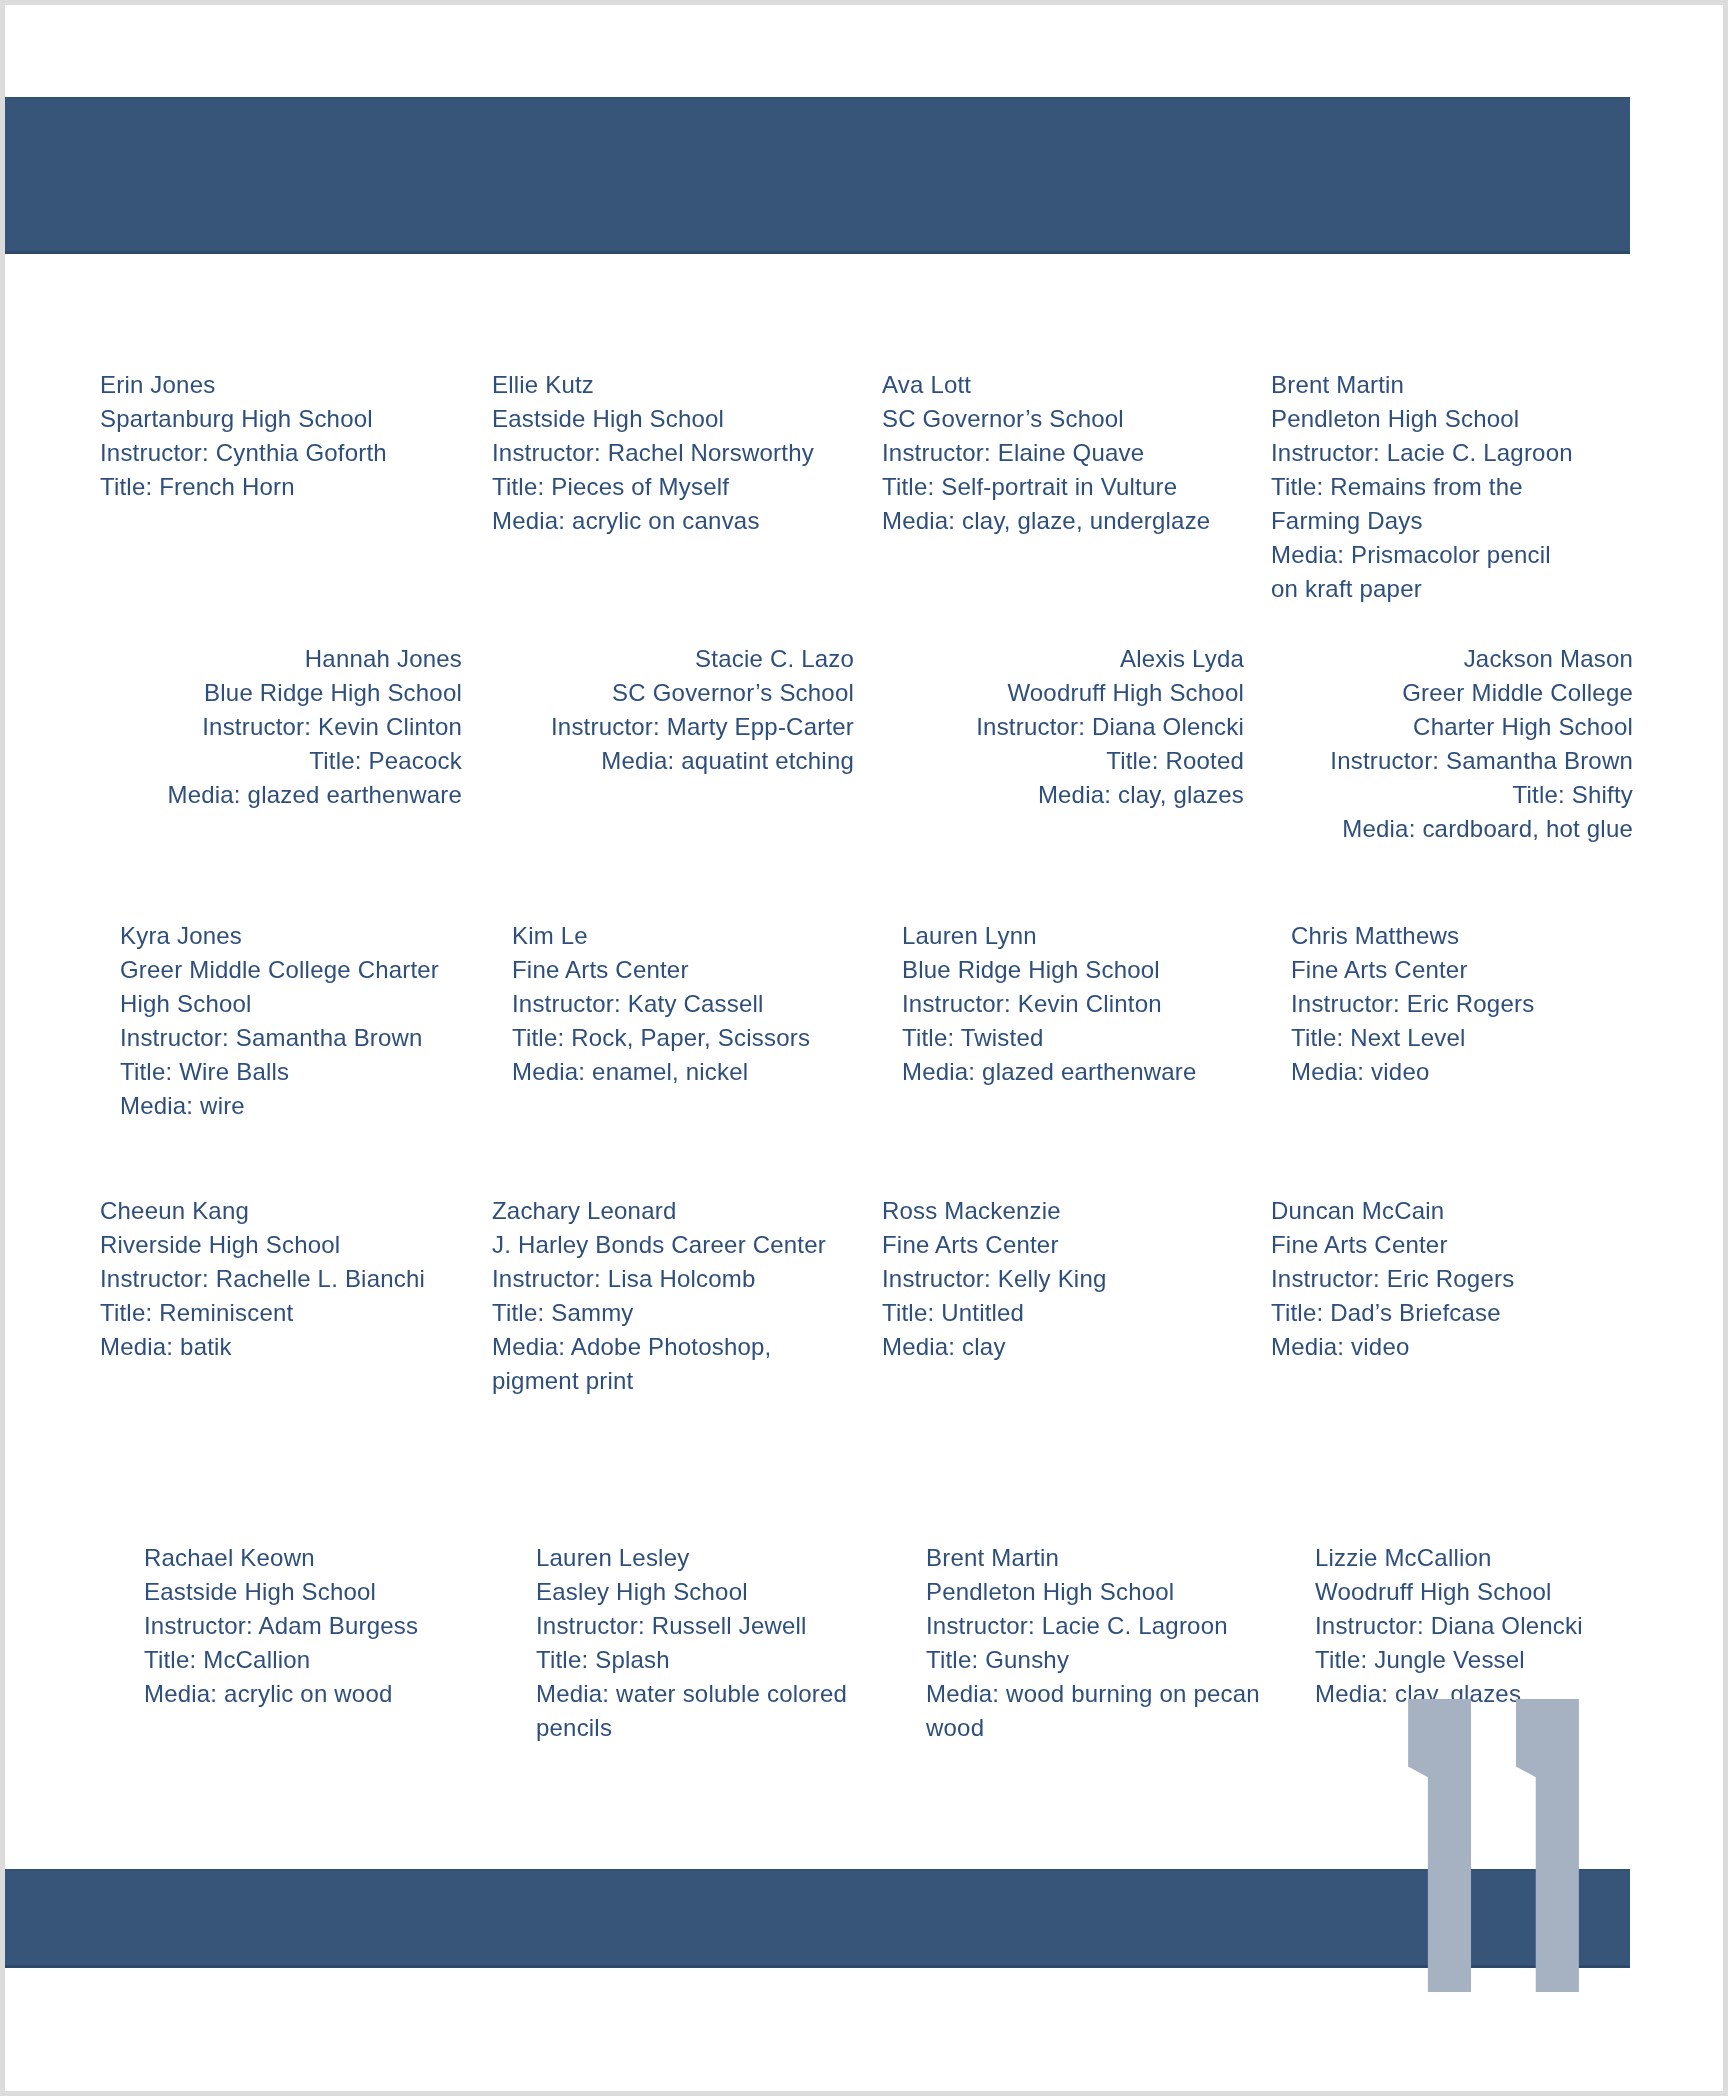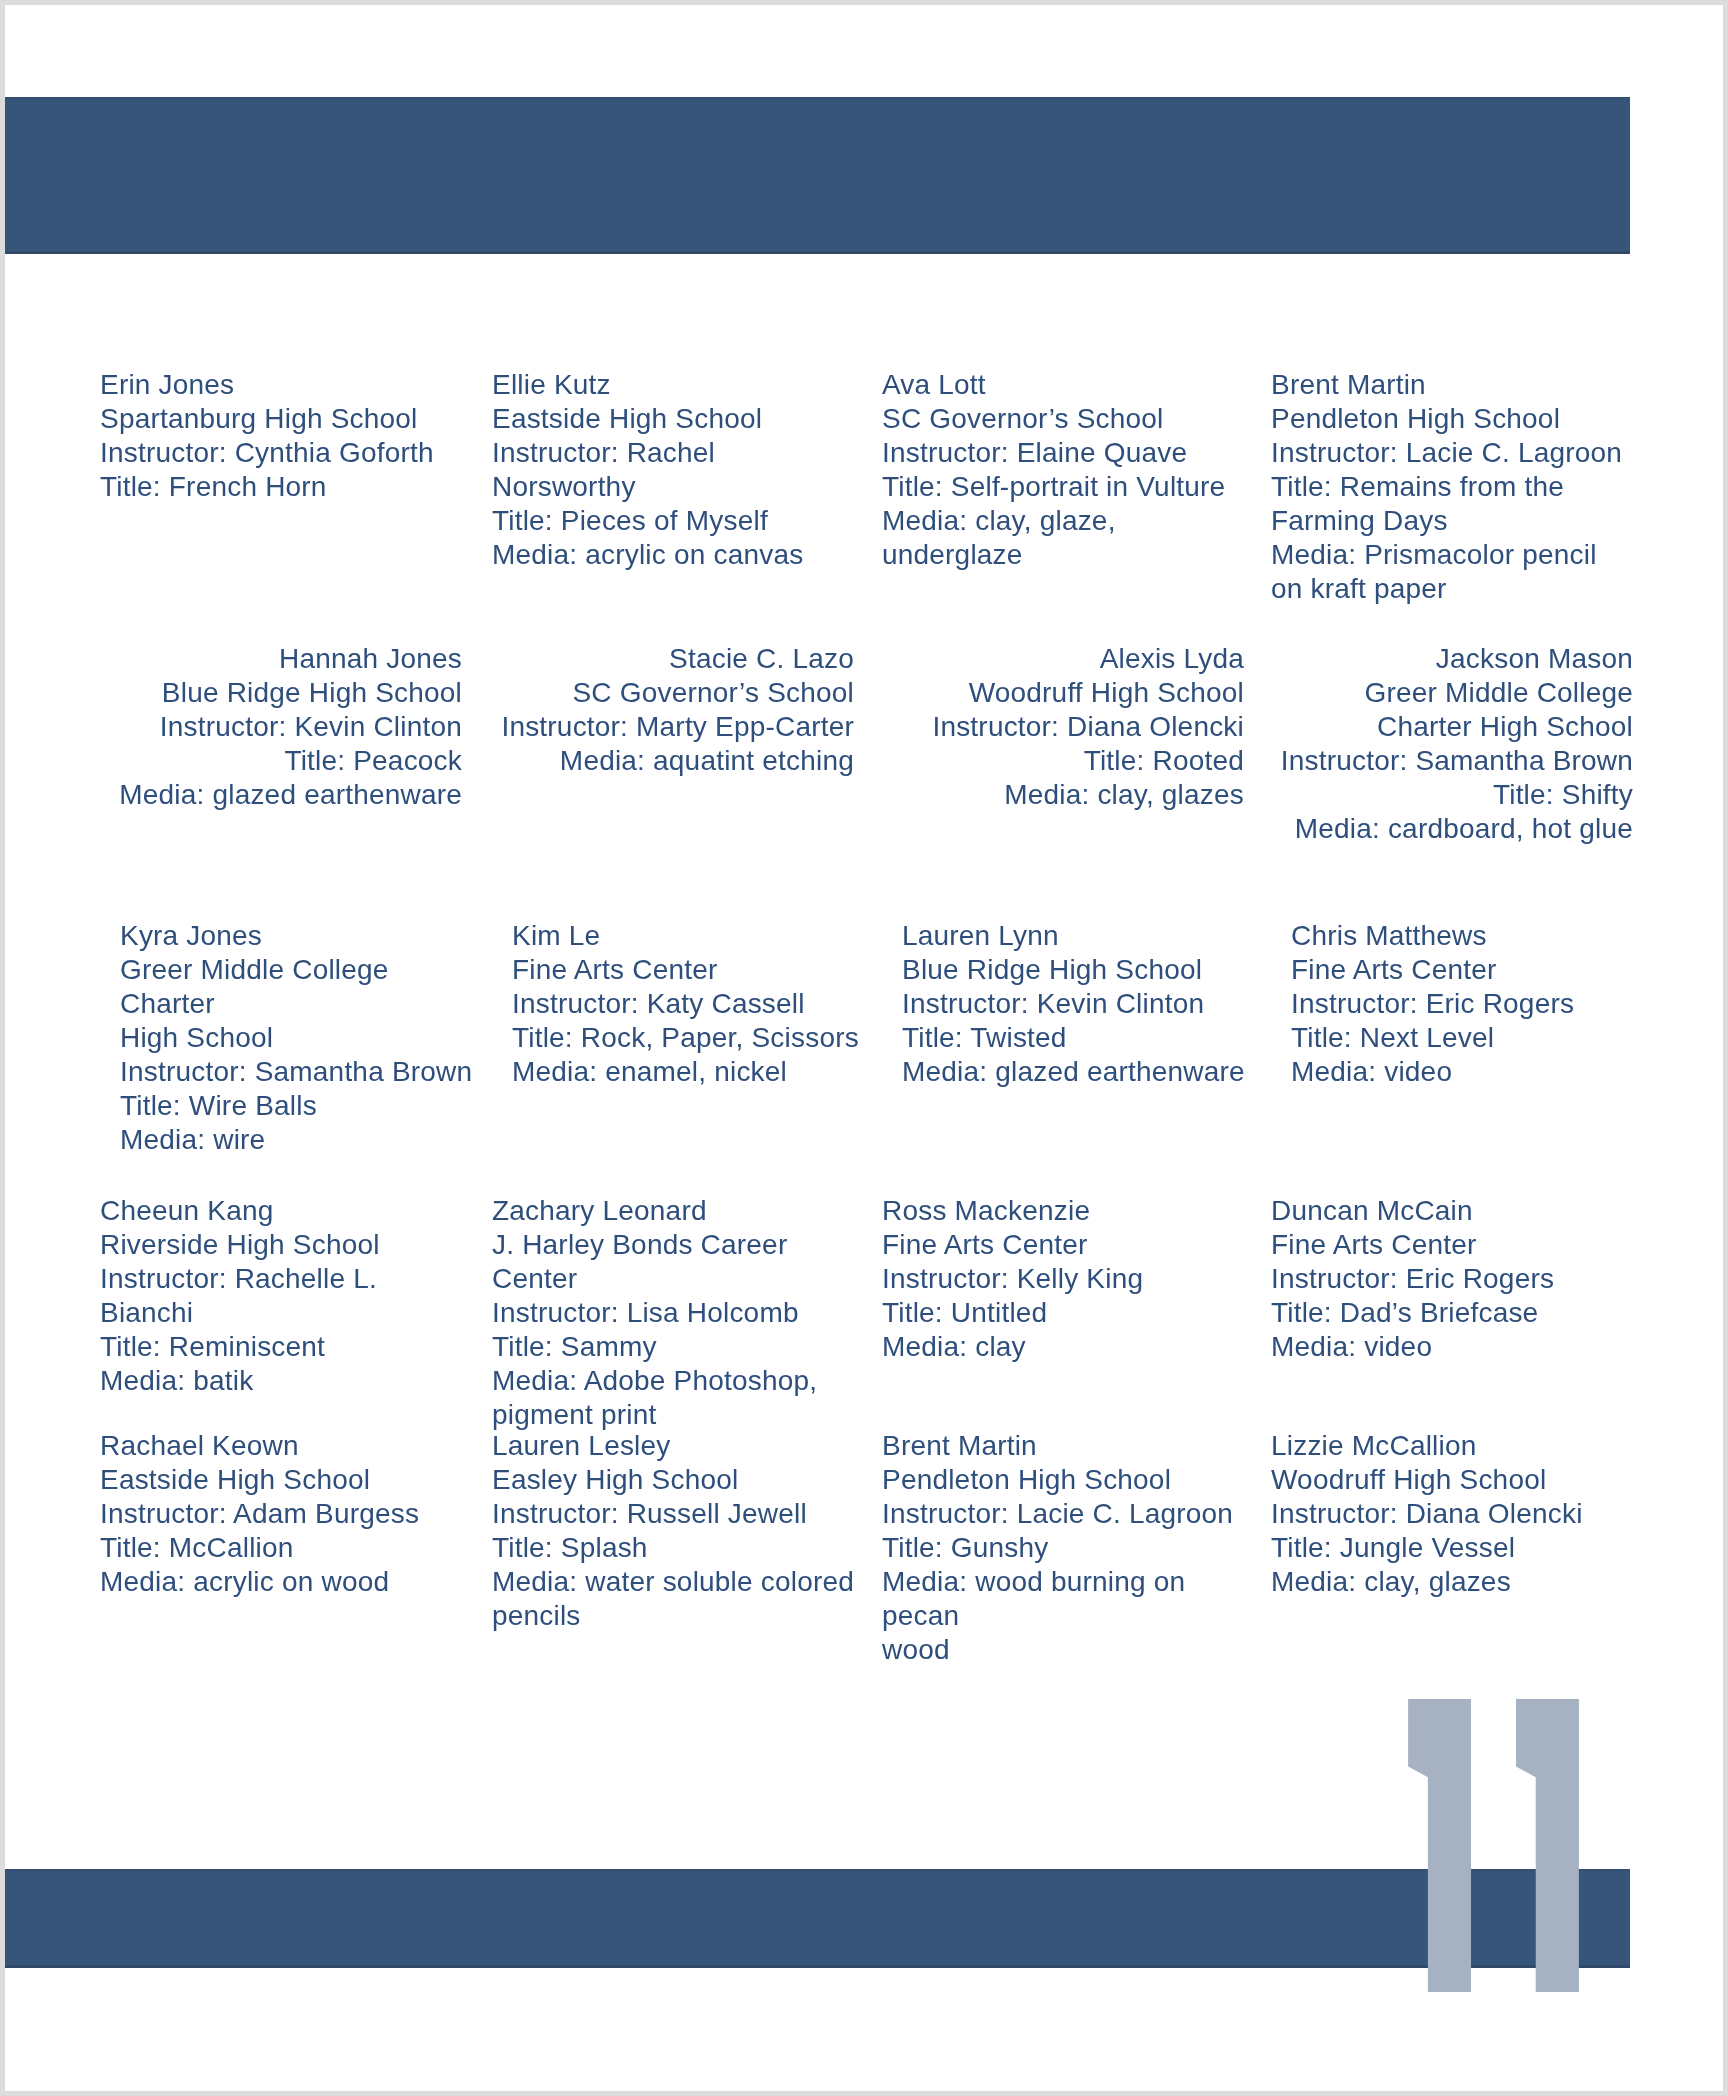--- a/index.html
+++ b/index.html
@@ -24,27 +24,27 @@
     position:absolute;left:0;width:1625px;
     background:var(--color-band);
     box-shadow:inset 0 -2.7px 0 rgba(0,0,0,.14), inset 0 1.8px 0 rgba(0,0,0,.06);
   }
   .band.header{top:92px;height:157px;}
   .band.footer{top:1864px;height:99px;}
   .entry{
     position:absolute;
     width:362px;
     color:var(--color-text);
-    font-size:28px;
+    font-size:24px;
     line-height:34px;
     letter-spacing:0.2px;
   }
   .entry .line{white-space:pre-line;}
   .c1{left:95px;} .c2{left:487px;} .c3{left:877px;} .c4{left:1266px;}
-  .r1{top:363px;} .r2{top:637px;text-align:right;} .r3{top:914px;margin-left:20px;} .r4{top:1189px;} .r5{top:1424px;}
+  .r1{top:363px;} .r2{top:637px;text-align:right;} .r3{top:914px;margin-left:20px;} .r4{top:1189px;} .r5{top:1536px;margin-left:44px;}
   .page-number{
     position:absolute;left:1403px;top:1694px;width:171px;height:293px;
     z-index:3;
   }
   .page-number svg{display:block;width:171px;height:293px;}
   .page-number polygon{fill:var(--color-page_number);}
   .sr-only{
     position:absolute;width:0.9px;height:0.9px;overflow:hidden;
     clip:rect(0 0 0 0);white-space:nowrap;
   }

